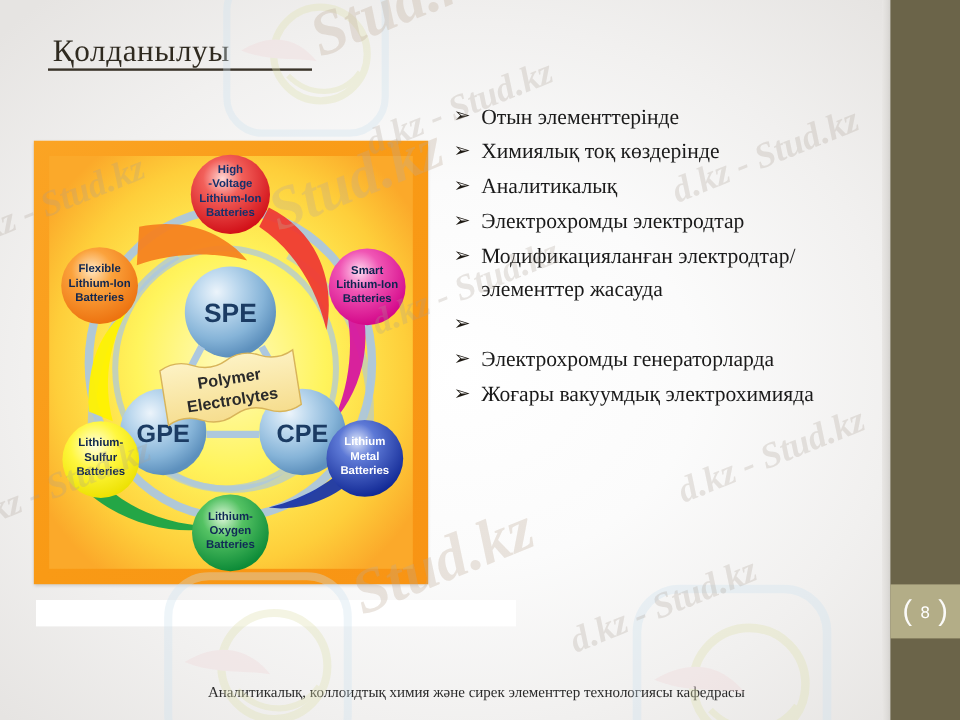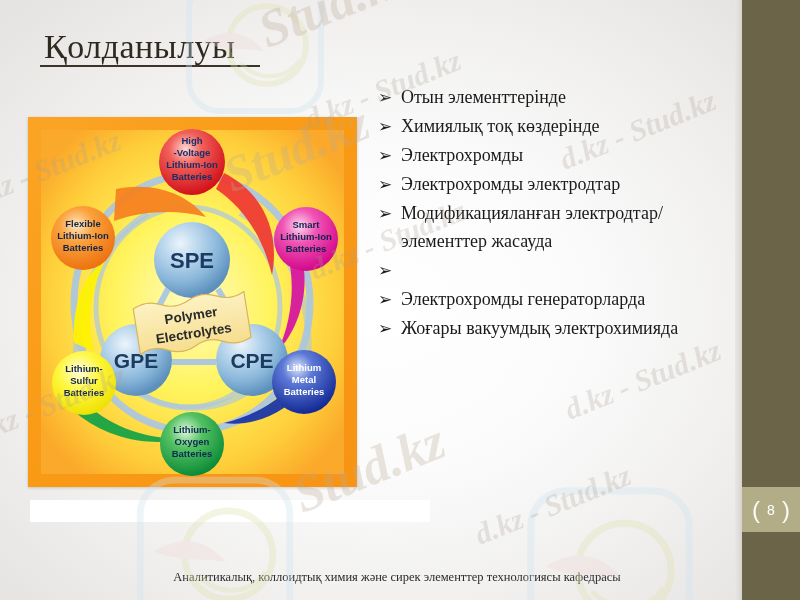--- a/index.html
+++ b/index.html
@@ -67,21 +67,21 @@
   }
 
   
   .title-wrap {
     position: absolute;
     left: 40px; top: 28px;
     z-index: 4;
   }
   .title-text {
     font-family: "Liberation Serif", serif;
-    font-size: 34px;
+    font-size: 26px;
     color: #2f2a20;
     letter-spacing: .5px;
     white-space: nowrap;
     padding: 0 4px 2px 4px;
   }
   .title-rule {
     width: 220px;
     height: 2px;
     background: #3a342a;
     margin-top: -3px;
@@ -323,21 +323,21 @@
     <div class="bullet">
       <span class="marker">➢</span>
       <span class="btext">Отын элементтерінде</span>
     </div>
     <div class="bullet">
       <span class="marker">➢</span>
       <span class="btext">Химиялық тоқ көздерінде</span>
     </div>
     <div class="bullet">
       <span class="marker">➢</span>
-      <span class="btext">Электрохромды</span>
+      <span class="btext">Аналитикалық</span>
     </div>
     <div class="bullet">
       <span class="marker">➢</span>
       <span class="btext">Электрохромды электродтар</span>
     </div>
     <div class="bullet">
       <span class="marker">➢</span>
       <span class="btext">Модификацияланған электродтар/элементтер жасауда</span>
     </div>
     <div class="bullet">

